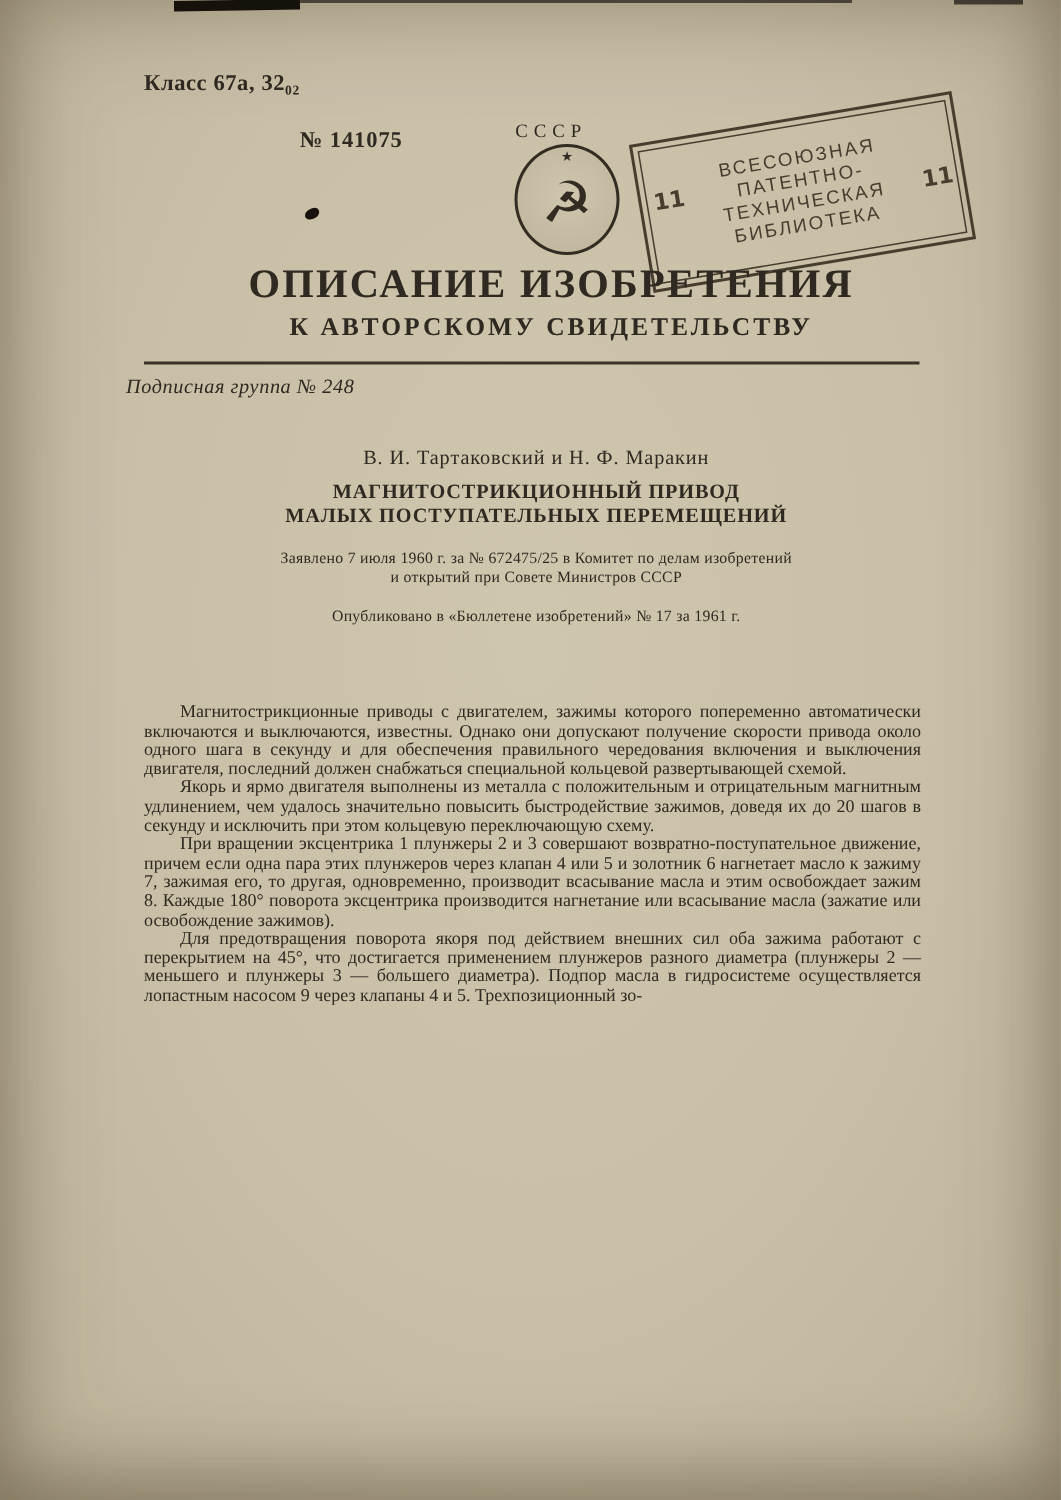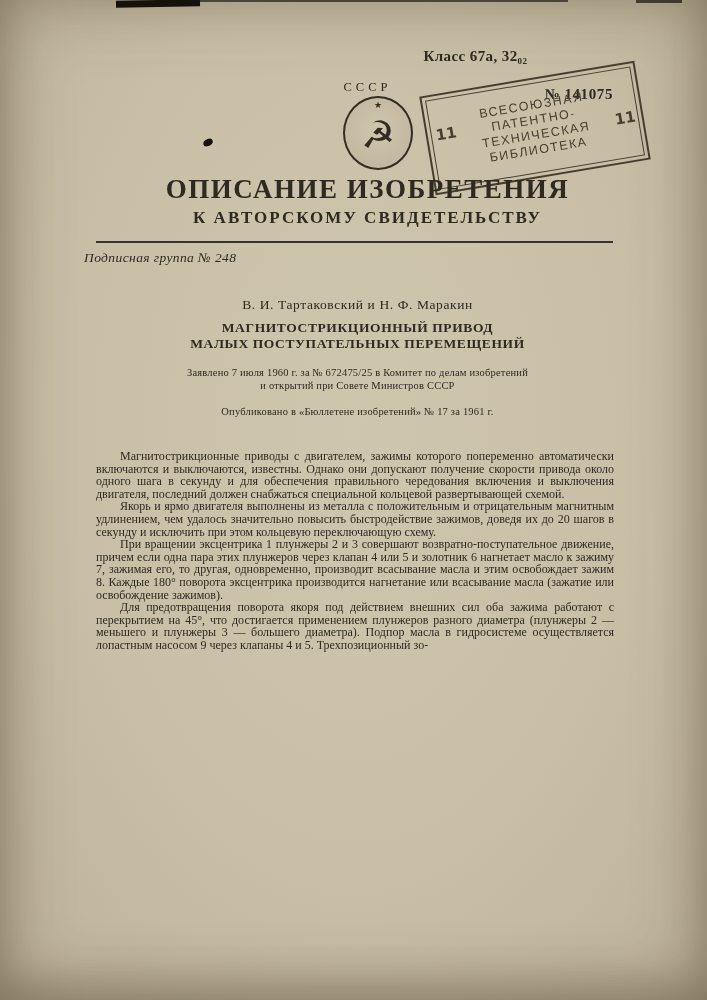--- a/index.html
+++ b/index.html
@@ -12,21 +12,21 @@
     font-family:"Liberation Serif", serif;
     color:#2e2921;
     overflow:hidden;
   }
   .artifact{position:absolute;background:#15110b;}
   .artifact-1{left:116px;top:0;width:84px;height:7px;transform:rotate(-1deg);}
   .artifact-2{left:200px;top:0;width:368px;height:2px;opacity:.65;}
   .artifact-3{left:636px;top:0;width:46px;height:3px;opacity:.7;}
   .ink-dot{position:absolute;left:203px;top:139px;width:10px;height:7px;background:#17120b;border-radius:60% 40% 55% 45%;transform:rotate(-18deg);}
 
-  .header-row{position:absolute;left:96px;top:48px;width:517px;display:flex;justify-content:flex-end;font-size:15px;gap:17px;}
+  .header-row{position:absolute;left:96px;top:48px;width:517px;display:flex;justify-content:flex-start;font-size:15px;}
   .class-label{font-weight:600;letter-spacing:.4px;}
   .patent-number{font-weight:700;letter-spacing:.6px;margin-top:38px;}
 
   .country{position:absolute;left:0;right:0;top:80px;text-align:center;font-size:12.5px;letter-spacing:4px;transform:translateX(14px);}
 
   .emblem{position:absolute;left:343px;top:96px;width:66px;height:70px;border:2px solid #332c22;border-radius:50%;
     display:flex;align-items:center;justify-content:center;background:radial-gradient(circle at 50% 45%, #cfc6ae 0%, #bfb59c 90%);}
   .emblem .hs{font-family:"DejaVu Sans",sans-serif;font-size:38px;line-height:1;color:#332c22;margin-top:4px;}
   .emblem .star{position:absolute;top:2px;left:50%;transform:translateX(-50%);font-family:"DejaVu Sans",sans-serif;font-size:9px;color:#332c22;}
 
@@ -47,21 +47,21 @@
   .subscription{position:absolute;left:84px;top:250px;font-style:italic;font-size:13.5px;letter-spacing:.4px;}
 
   .authors{position:absolute;left:0;right:0;top:297px;text-align:center;transform:translateX(4px);font-size:13.5px;letter-spacing:.6px;}
   .inv-title{position:absolute;left:0;right:0;top:320px;text-align:center;transform:translateX(4px);
     font-size:13.5px;font-weight:700;letter-spacing:.6px;line-height:15.5px;}
   .filed{position:absolute;left:0;right:0;top:366px;text-align:center;transform:translateX(4px);
     font-size:10.5px;line-height:13px;letter-spacing:.2px;}
   .published{position:absolute;left:0;right:0;top:406px;text-align:center;transform:translateX(4px);
     font-size:10.5px;letter-spacing:.2px;}
 
-  .body-text{position:absolute;left:96px;top:450px;width:518px;font-size:12px;line-height:12.6px;text-align:justify;}
+  .body-text{position:absolute;left:96px;top:468px;width:518px;font-size:12px;line-height:12.6px;text-align:justify;}
   .body-text p{margin:0;text-indent:24px;}
 </style>
 </head>
 <body>
 
 <div class="page">
 
   <div class="artifact artifact-1"></div>
   <div class="artifact artifact-2"></div>
   <div class="artifact artifact-3"></div>

